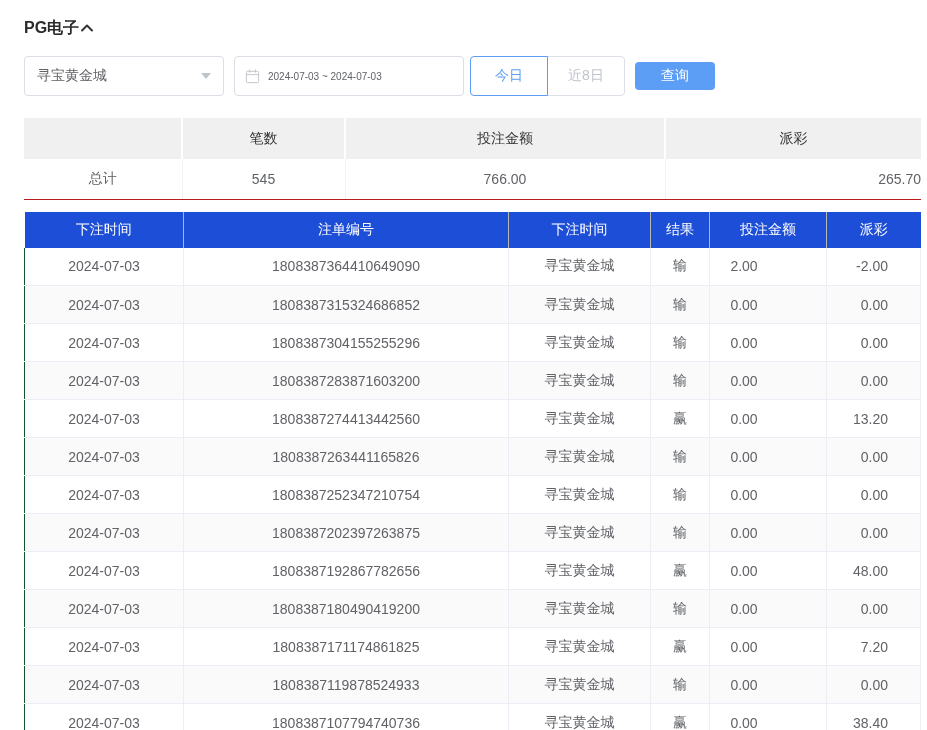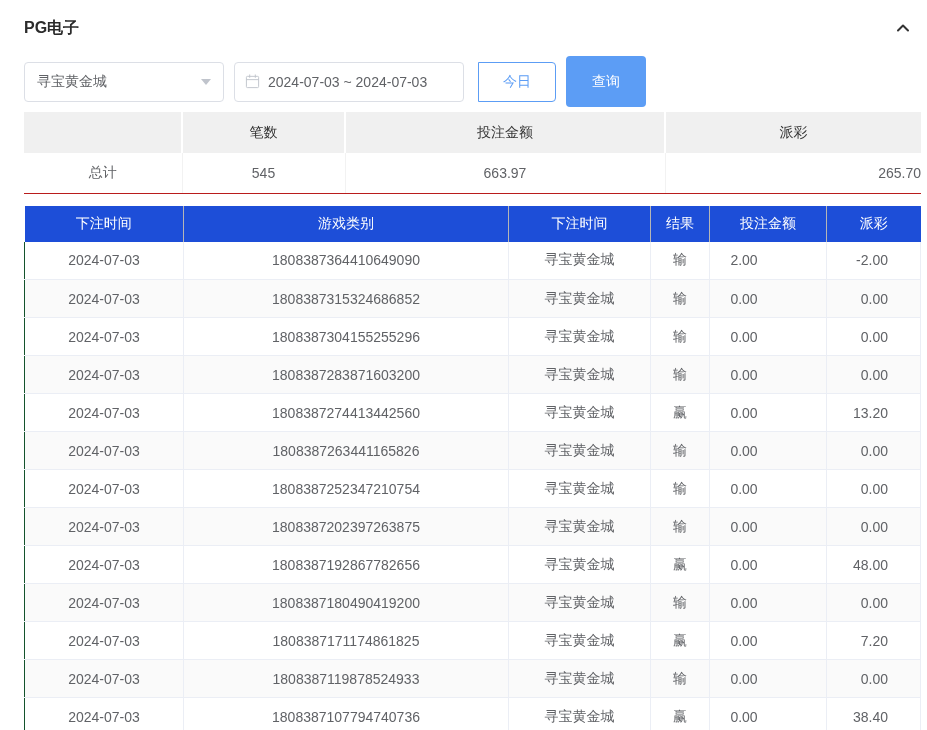--- a/index.html
+++ b/index.html
@@ -5,58 +5,58 @@
   * { box-sizing: border-box; margin: 0; padding: 0; }
   html, body {
     background: #ffffff;
     font-family: "Liberation Sans", "DejaVu Sans", sans-serif;
     color: #333;
   }
   body { width: 927px; height: 730px; overflow: hidden; }
   .page { padding: 14px 6px 0 24px; }
 
   
-  .panel-header { display: flex; align-items: center; justify-content: space-between; height: 28px; }
+  .panel-header { display: flex; align-items: center; justify-content: flex-start; height: 28px; }
   .panel-title { font-size: 16px; font-weight: bold; color: #2b2b2b; }
   .collapse-btn { margin-right: 10px; cursor: pointer; display: flex; align-items: center; }
 
   
   .filter-row { display: flex; align-items: center; margin-top: 14px; }
   .select-box {
     width: 200px; height: 40px; border: 1px solid #dcdfe6; border-radius: 4px;
     display: flex; align-items: center; justify-content: space-between;
     padding: 0 12px; font-size: 14px; color: #606266; cursor: pointer; background: #fff;
   }
   .caret-down {
     width: 0; height: 0; border-left: 5px solid transparent; border-right: 5px solid transparent;
     border-top: 6px solid #c0c4cc;
   }
   .date-box {
     width: 230px; height: 40px; border: 1px solid #dcdfe6; border-radius: 4px;
     display: flex; align-items: center; gap: 8px; padding: 0 10px;
-    font-size: 14px; color: #606266; margin-left: 10px; cursor: pointer; background: #fff;
+    font-size: 10px; color: #606266; margin-left: 10px; cursor: pointer; background: #fff;
   }
   .cal-icon { color: #c0c4cc; display: flex; align-items: center; }
-  .btn-group { display: flex; margin-left: 14px; }
+  .btn-group { display: flex; margin-left: 6px; }
   .qbtn {
     height: 40px; min-width: 78px; background: #fff; border: 1px solid #dcdfe6;
     color: #c0c4cc; font-size: 14px; cursor: pointer; margin-left: -1px;
     font-family: inherit; position: relative;
   }
   .qbtn:first-child { border-radius: 4px 0 0 4px; margin-left: 0; }
   .qbtn:last-child { border-radius: 0 4px 4px 0; }
   .qbtn.active { color: #5c9df5; border-color: #5c9df5; z-index: 2; }
   .search-btn {
-    height: 51px; width: 80px; margin-left: 10px; background: #5c9df5; color: #fff;
+    height: 28px; width: 80px; margin-left: 10px; background: #5c9df5; color: #fff;
     border: none; border-radius: 4px; font-size: 14px; cursor: pointer; font-family: inherit;
   }
 
   
   table { border-collapse: collapse; width: 100%; table-layout: fixed; font-size: 14px; }
-  .summary-table { margin-top: 5px; }
+  .summary-table { margin-top: 22px; }
   .summary-table th {
     background: #f0f0f0; height: 41px; font-weight: normal; color: #333;
     border-right: 2px solid #fff; text-align: center;
   }
   .summary-table th:last-child { border-right: none; }
   .summary-table td {
     height: 40px; text-align: center; color: #606266;
     border-bottom: 1px solid #b91c1c; border-right: 1px solid #f2f2f2;
   }
   .summary-table td:last-child { border-right: none; text-align: right; }
@@ -104,20 +104,21 @@
             <rect x="1.5" y="2.5" width="13" height="12" rx="1" fill="none" stroke="currentColor"></rect>
             <line x1="1.5" y1="6" x2="14.5" y2="6" stroke="currentColor"></line>
             <line x1="5" y1="0.5" x2="5" y2="4" stroke="currentColor"></line>
             <line x1="11" y1="0.5" x2="11" y2="4" stroke="currentColor"></line>
           </svg>
       </span>
       <span>2024-07-03 ~ 2024-07-03</span>
     </div>
     <div class="btn-group">
         <button class="qbtn active">今日</button>
+        <button class="qbtn">近8日</button>
       </div>
     <button class="search-btn">查询</button>
   </div>
 
   <table class="summary-table">
     <colgroup>
         <col style="width:158px">
         <col style="width:163px">
         <col style="width:320px">
         <col>
@@ -127,39 +128,39 @@
         <th></th>
         <th>笔数</th>
         <th>投注金额</th>
         <th>派彩</th>
       </tr>
     </thead>
     <tbody>
       <tr>
         <td>总计</td>
         <td>545</td>
-        <td>663.97</td>
+        <td>766.00</td>
         <td>265.70</td>
       </tr>
     </tbody>
   </table>
 
   <table class="bet-table">
     <colgroup>
         <col style="width:159px">
         <col style="width:325px">
         <col style="width:142px">
         <col style="width:59px">
         <col style="width:117px">
         <col>
       </colgroup>
     <thead>
       <tr>
         <th>下注时间</th>
-        <th>游戏类别</th>
+        <th>注单编号</th>
         <th>下注时间</th>
         <th>结果</th>
         <th>投注金额</th>
         <th>派彩</th>
       </tr>
     </thead>
     <tbody>
         <tr>
     <td class="c-date">2024-07-03</td>
     <td class="c-order">1808387364410649090</td>

